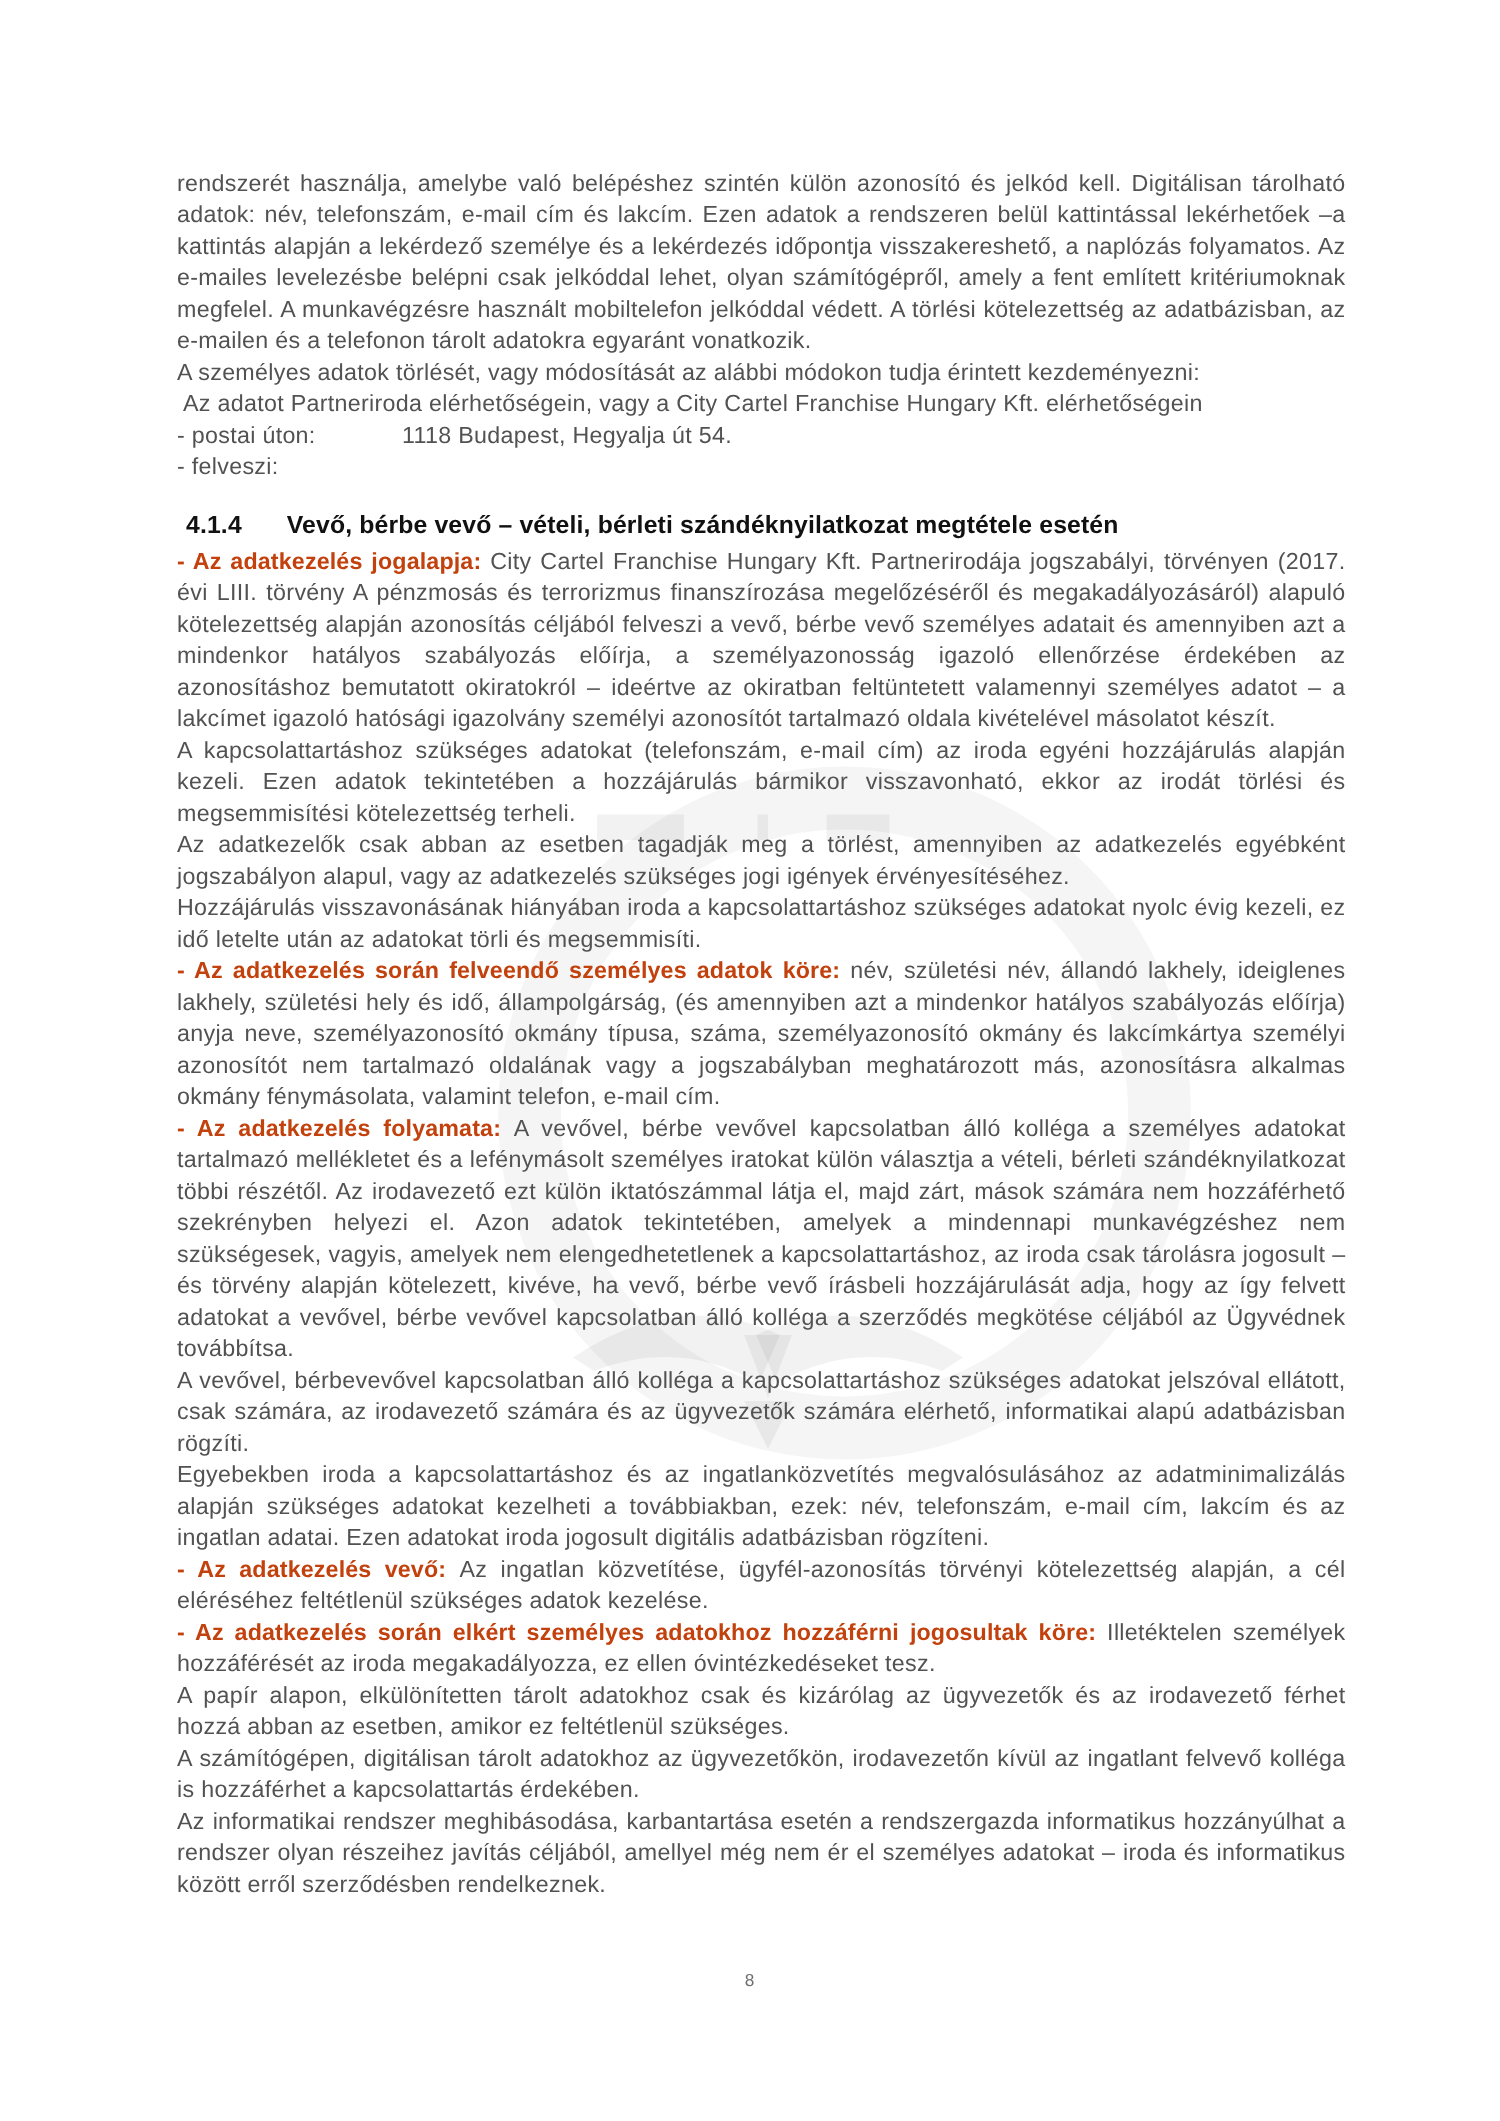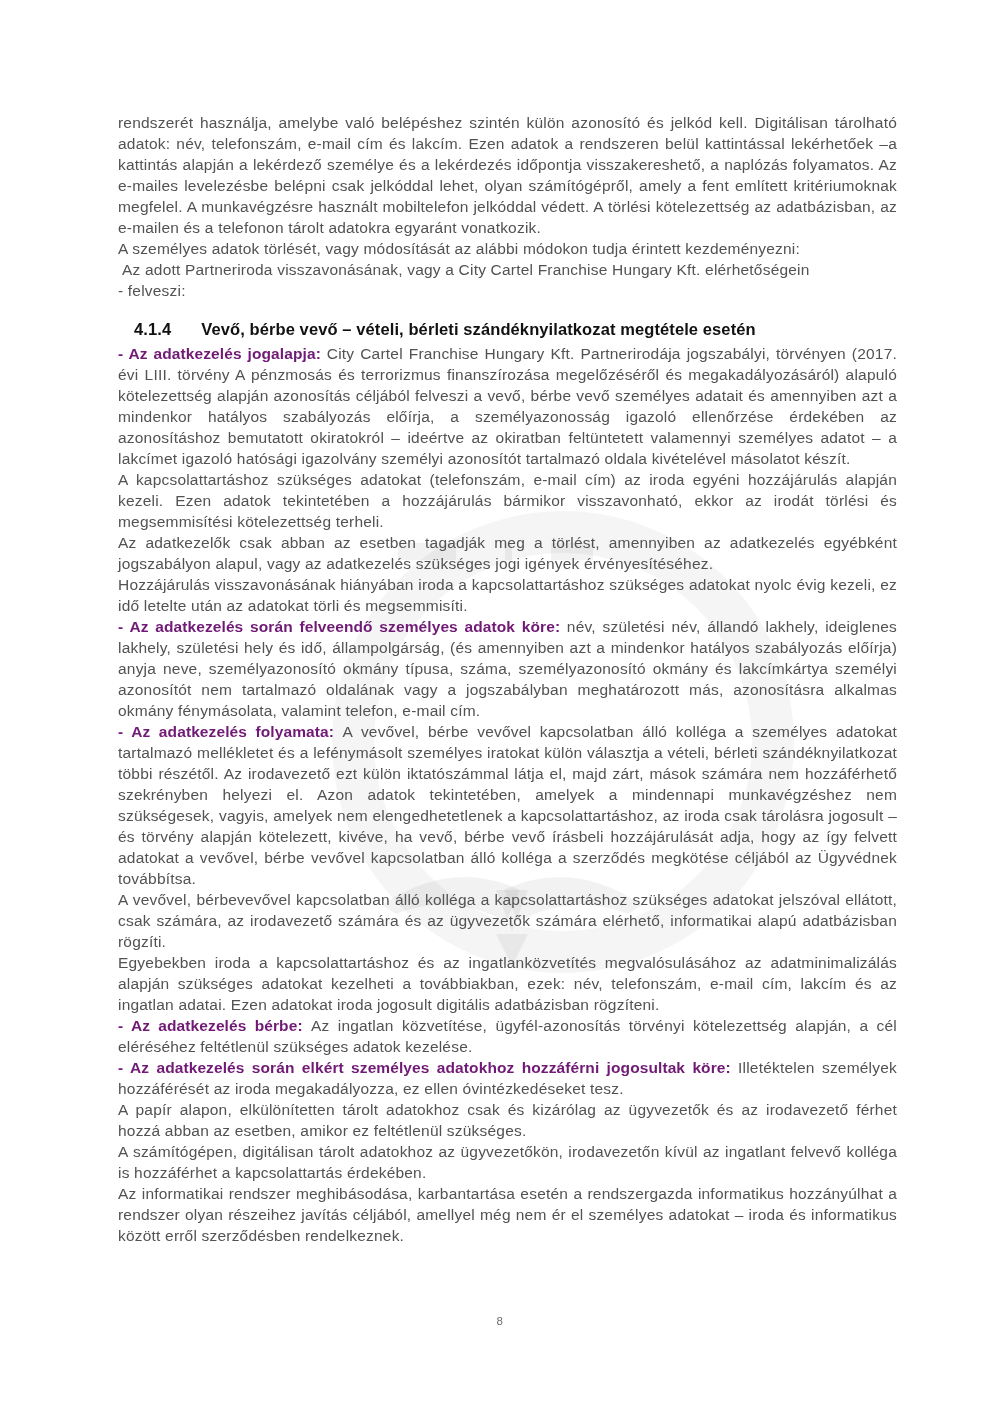--- a/index.html
+++ b/index.html
@@ -14,26 +14,26 @@
     position:absolute;left:0;top:0;z-index:0;pointer-events:none;
   }
   .doc-content{
     position:absolute;left:118px;top:112px;width:779px;z-index:1;
     font-size:15.5px;line-height:21px;letter-spacing:0.2px;
     color:#525252;
   }
   .doc-content p{
     margin:0;text-align:justify;
   }
-  .doc-content p strong{color:#701a75;letter-spacing:0.1px;}
+  .doc-content p strong{color:#c2410c;letter-spacing:0.1px;}
   .contact-row{display:flex;text-align:left;}
   .contact-label{width:150px;flex:0 0 150px;}
   .contact-value{flex:1;}
   .section-heading{
-    margin:17px 0 3px 16px;
+    margin:17px 0 3px 6px;
     font-weight:bold;color:#111111;
     font-size:16.5px;line-height:22px;letter-spacing:0.1px;
   }
   .section-heading .h-num{margin-right:30px;}
   .indent-sm{padding-left:4px;}
   .page-number{
     position:absolute;left:0;right:0;top:1315px;z-index:1;
     text-align:center;font-size:11.5px;color:#6f6f6f;
     letter-spacing:0.5px;
   }
@@ -56,34 +56,38 @@
           <path d="M 642 905 Q 572 858 504 890 L 518 922 Q 572 892 628 914 Z"></path>
           <path d="M 496 890 L 528 890 L 512 932 Z"></path>
           <path d="M 496 934 L 528 934 L 512 966 Z"></path>
         </g>
       </g>
   </svg>
 
   <div class="doc-content">
       <p><span>rendszerét használja, amelybe való belépéshez szintén külön azonosító és jelkód kell. Digitálisan tárolható adatok: név, telefonszám, e-mail cím és lakcím. Ezen adatok a rendszeren belül kattintással lekérhetőek –a kattintás alapján a lekérdező személye és a lekérdezés időpontja visszakereshető, a naplózás folyamatos. Az e-mailes levelezésbe belépni csak jelkóddal lehet, olyan számítógépről, amely a fent említett kritériumoknak megfelel. A munkavégzésre használt mobiltelefon jelkóddal védett. A törlési kötelezettség az adatbázisban, az e-mailen és a telefonon tárolt adatokra egyaránt vonatkozik.</span></p>
       <p><span>A személyes adatok törlését, vagy módosítását az alábbi módokon tudja érintett kezdeményezni:</span></p>
-      <p class="indent-sm"><span>Az adott Partneriroda visszavonásának, vagy a City Cartel Franchise Hungary Kft. elérhetőségein</span></p>
+      <p class="indent-sm"><span>Az adatot Partneriroda elérhetőségein, vagy a City Cartel Franchise Hungary Kft. elérhetőségein</span></p>
+      <div class="contact-row">
+        <span class="contact-label">- postai úton:</span>
+        <span class="contact-value">1118 Budapest, Hegyalja út 54.</span>
+      </div>
       <div class="contact-row">
         <span class="contact-label">- felveszi:</span>
       </div>
       <div class="section-heading"><span class="h-num">4.1.4</span><span>Vevő, bérbe vevő – vételi, bérleti szándéknyilatkozat megtétele esetén</span></div>
       <p><strong>- Az adatkezelés jogalapja: </strong><span>City Cartel Franchise Hungary Kft. Partnerirodája jogszabályi, törvényen (2017. évi LIII. törvény A pénzmosás és terrorizmus finanszírozása megelőzéséről és megakadályozásáról) alapuló kötelezettség alapján azonosítás céljából felveszi a vevő, bérbe vevő személyes adatait és amennyiben azt a mindenkor hatályos szabályozás előírja, a személyazonosság igazoló ellenőrzése érdekében az azonosításhoz bemutatott okiratokról – ideértve az okiratban feltüntetett valamennyi személyes adatot – a lakcímet igazoló hatósági igazolvány személyi azonosítót tartalmazó oldala kivételével másolatot készít.</span></p>
       <p><span>A kapcsolattartáshoz szükséges adatokat (telefonszám, e-mail cím) az iroda egyéni hozzájárulás alapján kezeli. Ezen adatok tekintetében a hozzájárulás bármikor visszavonható, ekkor az irodát törlési és megsemmisítési kötelezettség terheli.</span></p>
       <p><span>Az adatkezelők csak abban az esetben tagadják meg a törlést, amennyiben az adatkezelés egyébként jogszabályon alapul, vagy az adatkezelés szükséges jogi igények érvényesítéséhez.</span></p>
       <p><span>Hozzájárulás visszavonásának hiányában iroda a kapcsolattartáshoz szükséges adatokat nyolc évig kezeli, ez idő letelte után az adatokat törli és megsemmisíti.</span></p>
       <p><strong>- Az adatkezelés során felveendő személyes adatok köre: </strong><span>név, születési név, állandó lakhely, ideiglenes lakhely, születési hely és idő, állampolgárság, (és amennyiben azt a mindenkor hatályos szabályozás előírja) anyja neve, személyazonosító okmány típusa, száma, személyazonosító okmány és lakcímkártya személyi azonosítót nem tartalmazó oldalának  vagy a jogszabályban meghatározott más, azonosításra  alkalmas okmány fénymásolata, valamint telefon, e-mail cím.</span></p>
       <p><strong>- Az adatkezelés folyamata: </strong><span>A vevővel, bérbe vevővel kapcsolatban álló kolléga a személyes adatokat tartalmazó mellékletet és a lefénymásolt személyes iratokat külön választja a vételi, bérleti szándéknyilatkozat többi részétől. Az irodavezető ezt külön iktatószámmal látja el, majd zárt, mások számára nem hozzáférhető szekrényben helyezi el.  Azon adatok tekintetében, amelyek a mindennapi munkavégzéshez nem szükségesek, vagyis, amelyek nem elengedhetetlenek a kapcsolattartáshoz, az iroda csak tárolásra jogosult – és törvény alapján kötelezett, kivéve, ha vevő, bérbe vevő írásbeli hozzájárulását adja, hogy az így felvett adatokat a vevővel, bérbe vevővel kapcsolatban álló kolléga a szerződés megkötése céljából az Ügyvédnek továbbítsa.</span></p>
       <p><span>A vevővel, bérbevevővel kapcsolatban álló kolléga a kapcsolattartáshoz szükséges adatokat jelszóval ellátott, csak számára, az irodavezető számára és az ügyvezetők számára elérhető, informatikai alapú adatbázisban rögzíti.</span></p>
       <p><span>Egyebekben iroda a kapcsolattartáshoz és az ingatlanközvetítés megvalósulásához az adatminimalizálás alapján szükséges adatokat kezelheti a továbbiakban, ezek: név, telefonszám, e-mail cím, lakcím és az ingatlan adatai. Ezen adatokat iroda jogosult digitális adatbázisban rögzíteni.</span></p>
-      <p><strong>- Az adatkezelés bérbe: </strong><span>Az ingatlan közvetítése, ügyfél-azonosítás törvényi kötelezettség alapján, a cél eléréséhez feltétlenül szükséges adatok kezelése.</span></p>
+      <p><strong>- Az adatkezelés vevő: </strong><span>Az ingatlan közvetítése, ügyfél-azonosítás törvényi kötelezettség alapján, a cél eléréséhez feltétlenül szükséges adatok kezelése.</span></p>
       <p><strong>- Az adatkezelés során elkért személyes adatokhoz hozzáférni jogosultak köre: </strong><span>Illetéktelen személyek hozzáférését az iroda megakadályozza, ez ellen óvintézkedéseket tesz.</span></p>
       <p><span>A papír alapon, elkülönítetten tárolt adatokhoz csak és kizárólag az ügyvezetők és az irodavezető férhet hozzá abban az esetben, amikor ez feltétlenül szükséges.</span></p>
       <p><span>A számítógépen, digitálisan tárolt adatokhoz az ügyvezetőkön, irodavezetőn kívül az ingatlant felvevő kolléga is hozzáférhet a kapcsolattartás érdekében.</span></p>
       <p><span>Az informatikai rendszer meghibásodása, karbantartása esetén a rendszergazda informatikus hozzányúlhat a rendszer olyan részeihez javítás céljából, amellyel még nem ér el személyes adatokat – iroda és informatikus között erről szerződésben rendelkeznek.</span></p>
     </div>
 
   <div class="page-number">8</div>
 </div>
 
 </body></html>

